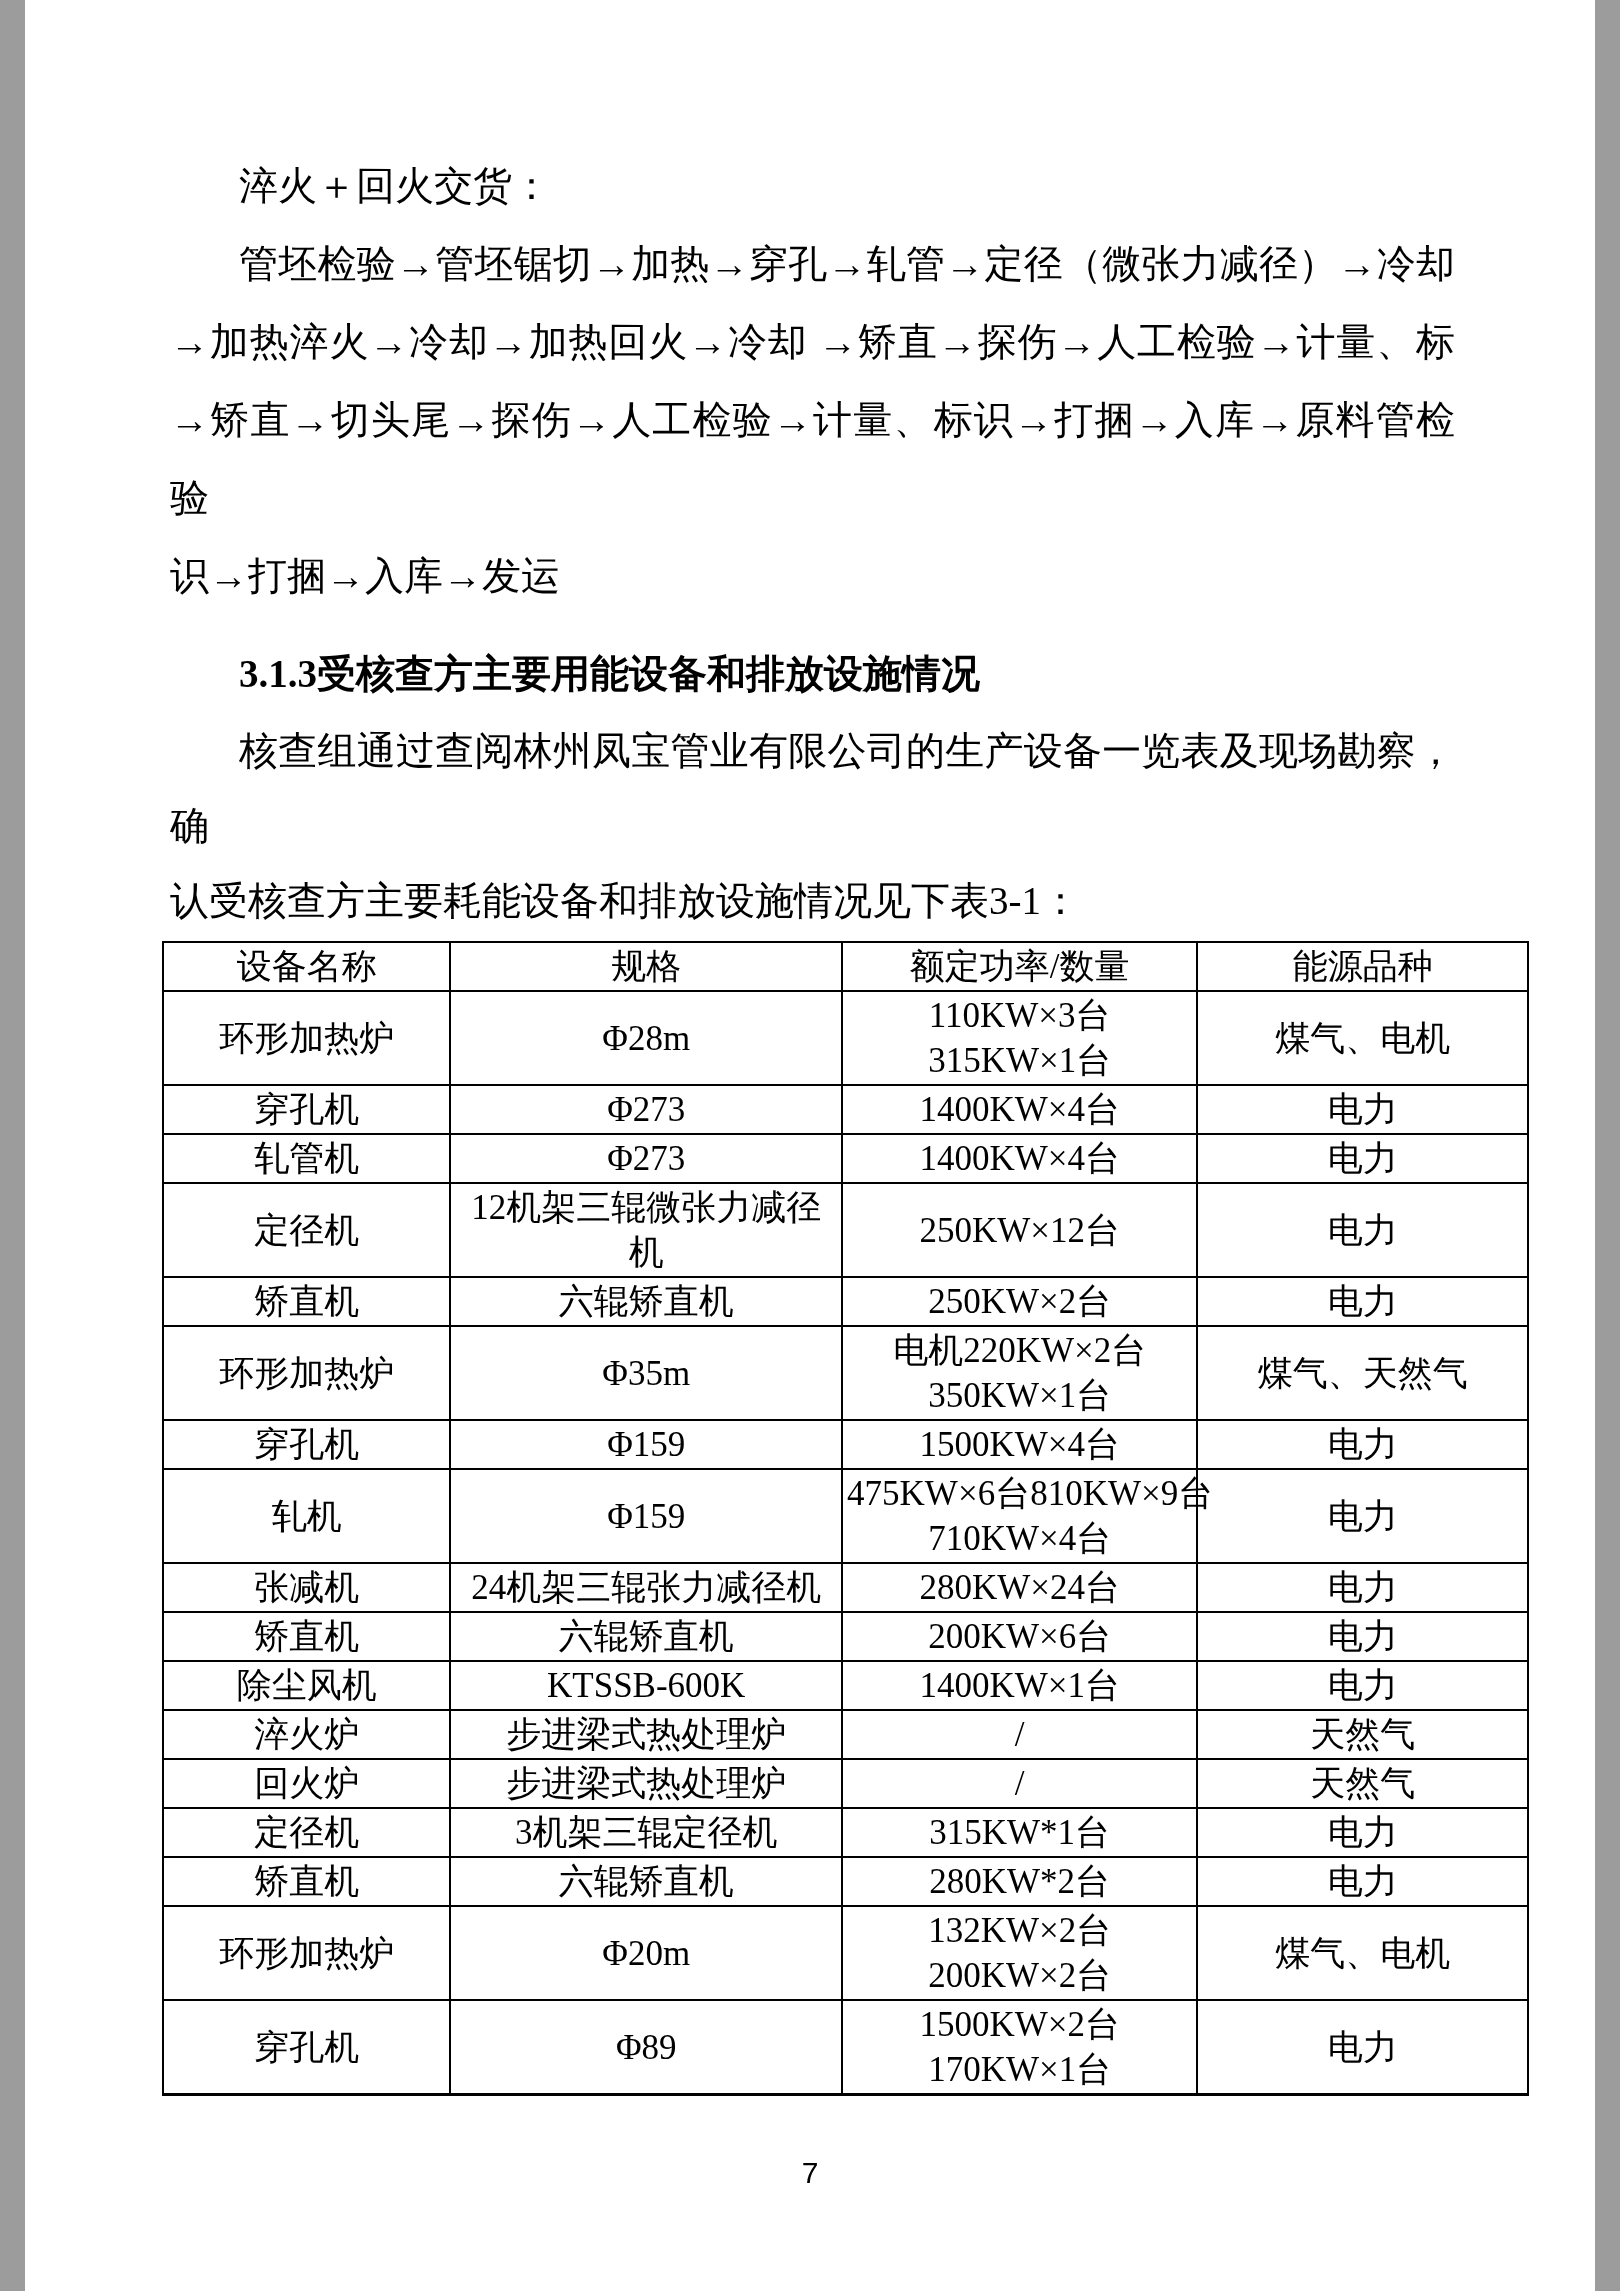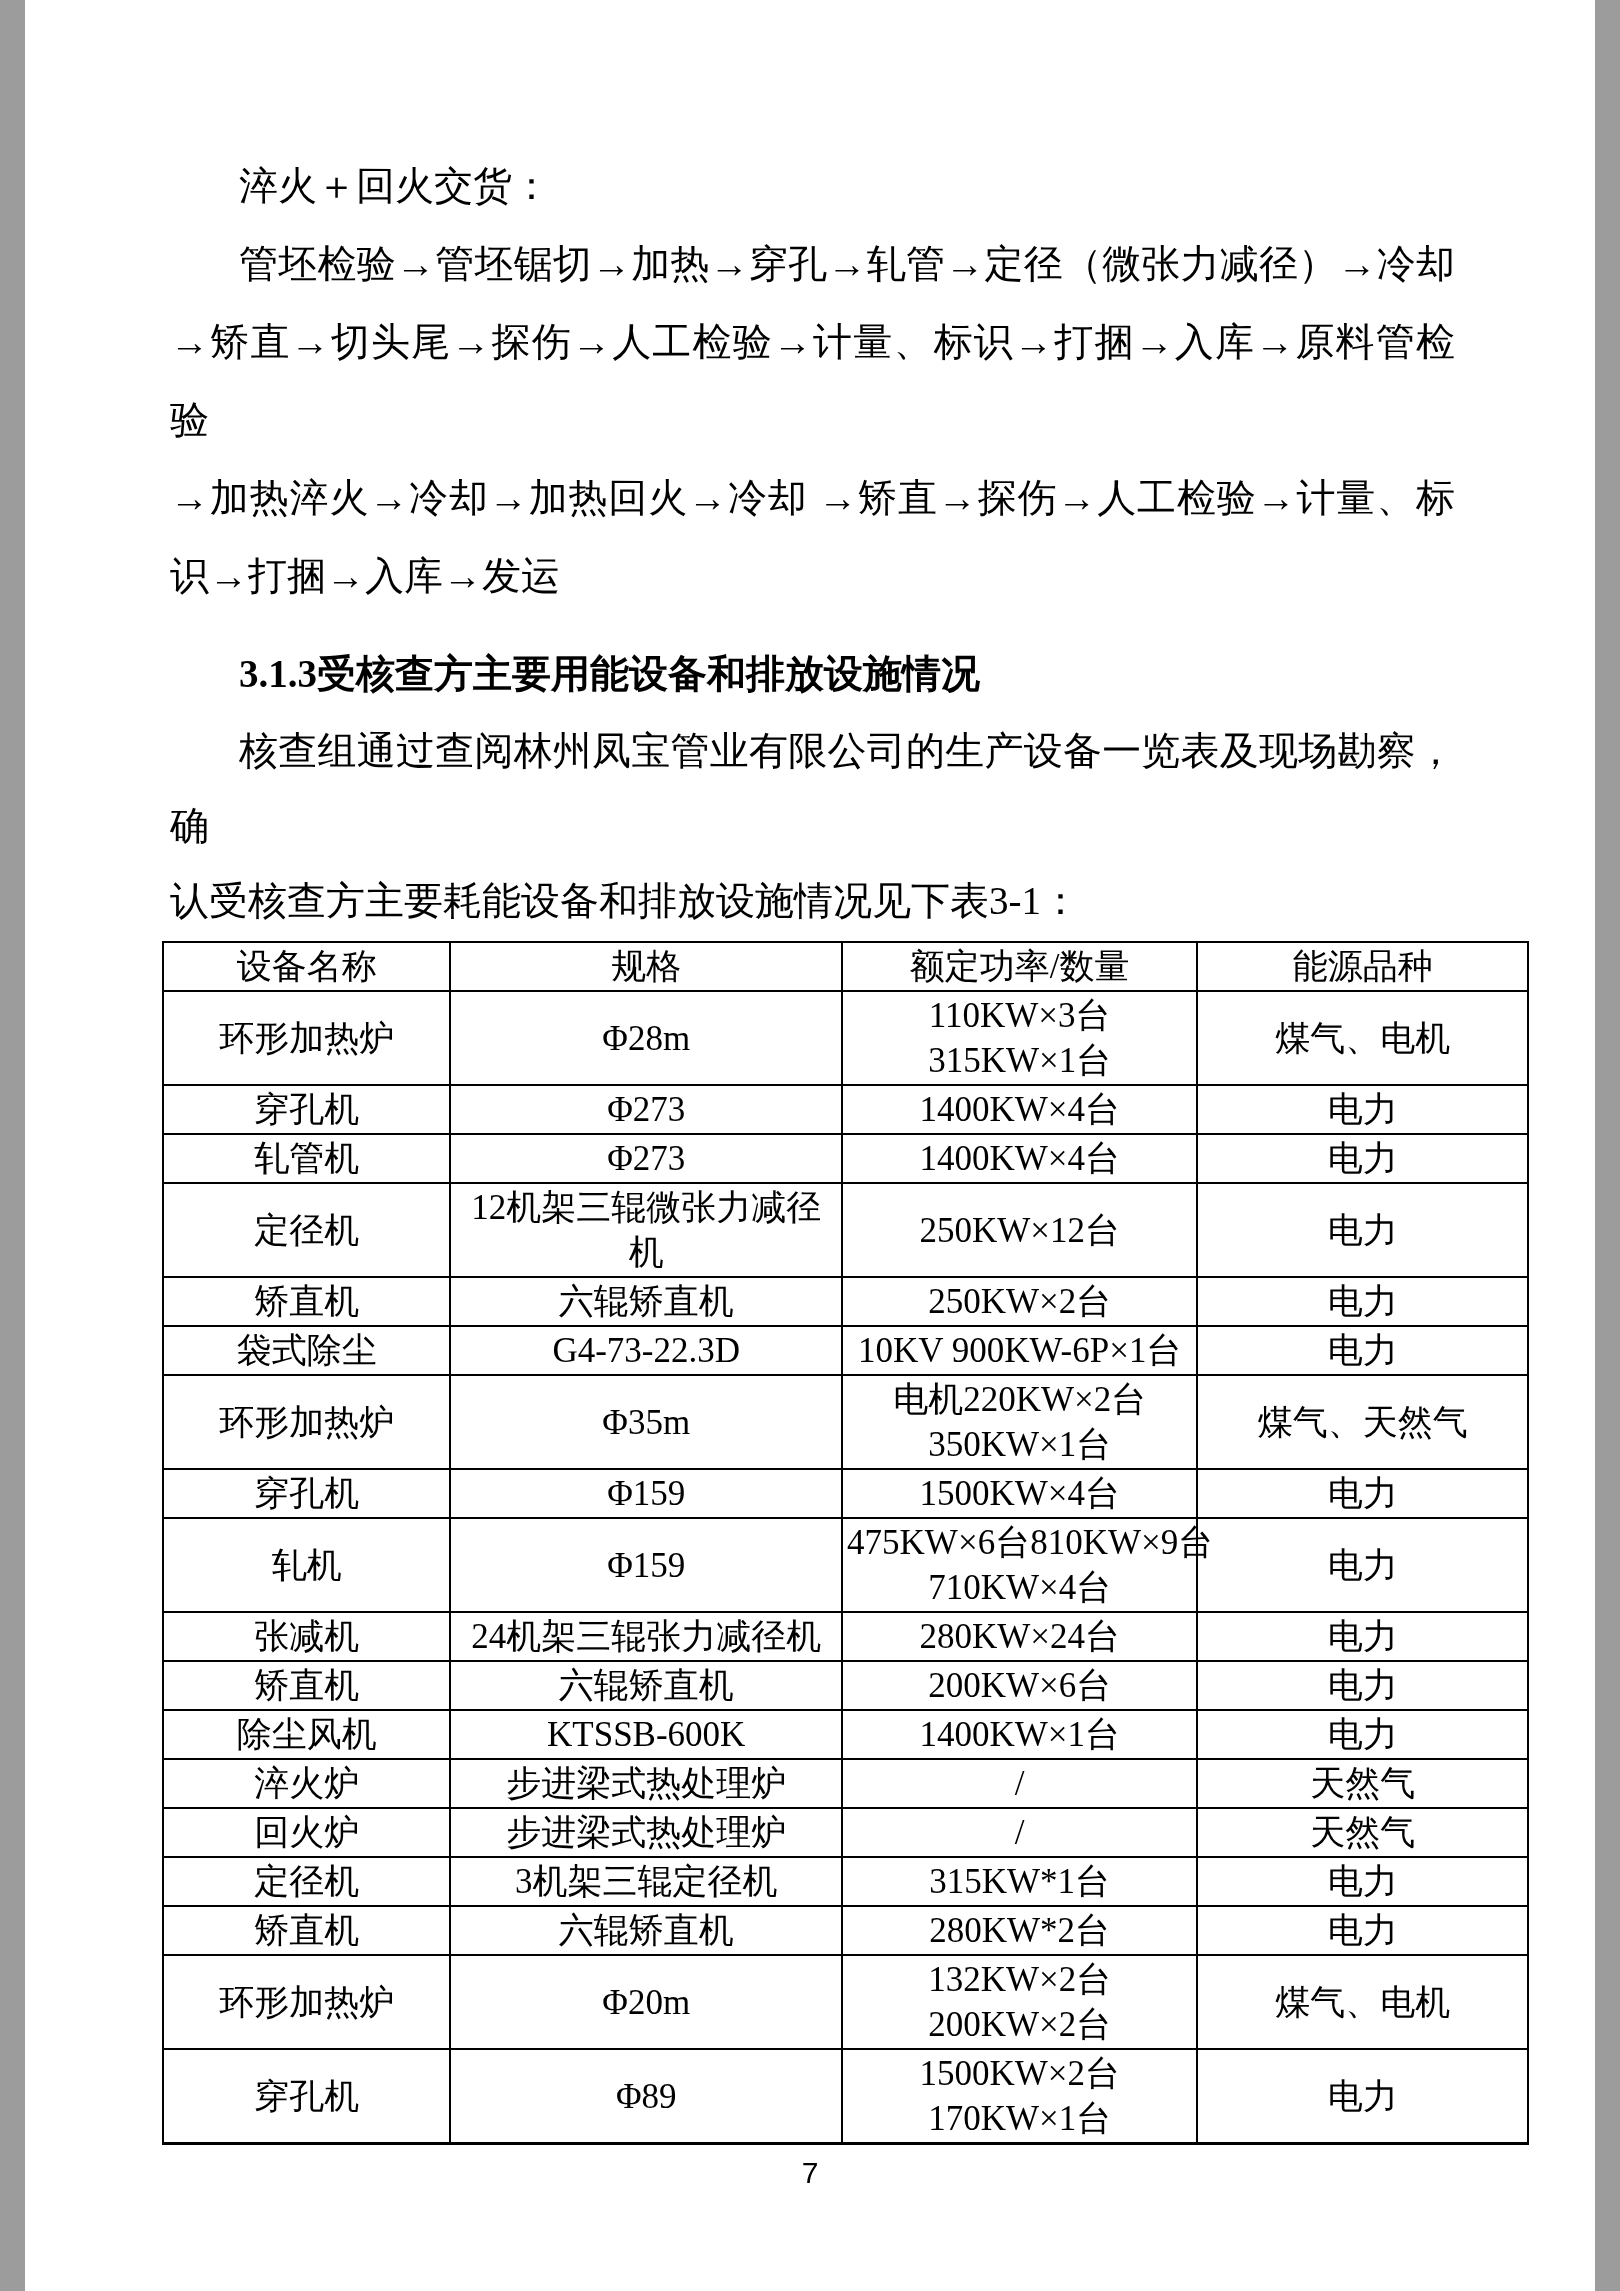--- a/index.html
+++ b/index.html
@@ -35,22 +35,22 @@
     font-family:"Liberation Sans","DejaVu Sans",sans-serif;
   }
 </style>
 </head>
 <body>
 
 <div class="page">
 
   <div class="flow-line indent">淬火＋回火交货：</div>
   <div class="flow-line indent justify">管坯检验→管坯锯切→加热→穿孔→轧管→定径（微张力减径）→冷却</div>
+  <div class="flow-line justify">→加热淬火→冷却→加热回火→冷却 →矫直→探伤→人工检验→计量、标</div>
   <div class="flow-line justify">→矫直→切头尾→探伤→人工检验→计量、标识→打捆→入库→原料管检验</div>
-  <div class="flow-line justify">→加热淬火→冷却→加热回火→冷却 →矫直→探伤→人工检验→计量、标</div>
   <div class="flow-line">识→打捆→入库→发运</div>
 
   <div class="section-heading indent"><span>3.1.3</span><span>受核查方主要用能设备和排放设施情况</span></div>
 
   <div class="para-line indent justify">核查组通过查阅林州凤宝管业有限公司的生产设备一览表及现场勘察，确</div>
   <div class="para-line">认受核查方主要耗能设备和排放设施情况见下表3-1：</div>
 
 
   <table class="equipment">
     <colgroup>
@@ -135,34 +135,20 @@
           </td>
           <td>
             <div class="cell-line">250KW×2台</div>
           </td>
           <td>
             <div class="cell-line">电力</div>
           </td>
         </tr>
         <tr>
           <td>
-            <div class="cell-line">袋式除尘</div>
-          </td>
-          <td>
-            <div class="cell-line">G4-73-22.3D</div>
-          </td>
-          <td>
-            <div class="cell-line">10KV 900KW-6P×1台</div>
-          </td>
-          <td>
-            <div class="cell-line">电力</div>
-          </td>
-        </tr>
-        <tr>
-          <td>
             <div class="cell-line">环形加热炉</div>
           </td>
           <td>
             <div class="cell-line">Φ35m</div>
           </td>
           <td>
             <div class="cell-line">电机220KW×2台</div>
             <div class="cell-line">350KW×1台</div>
           </td>
           <td>

